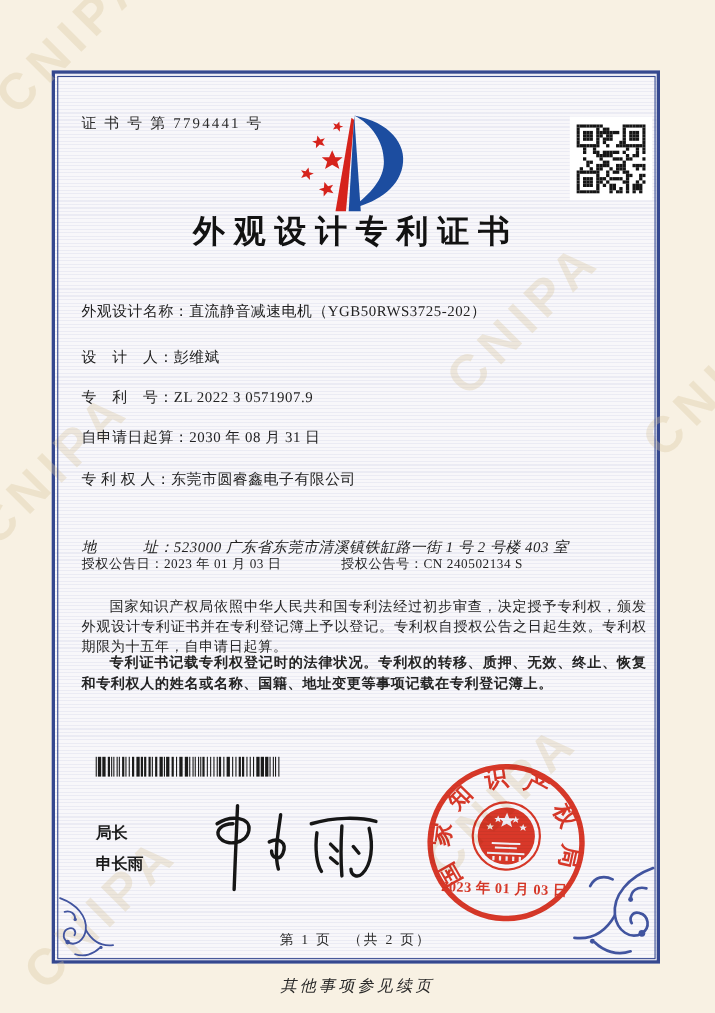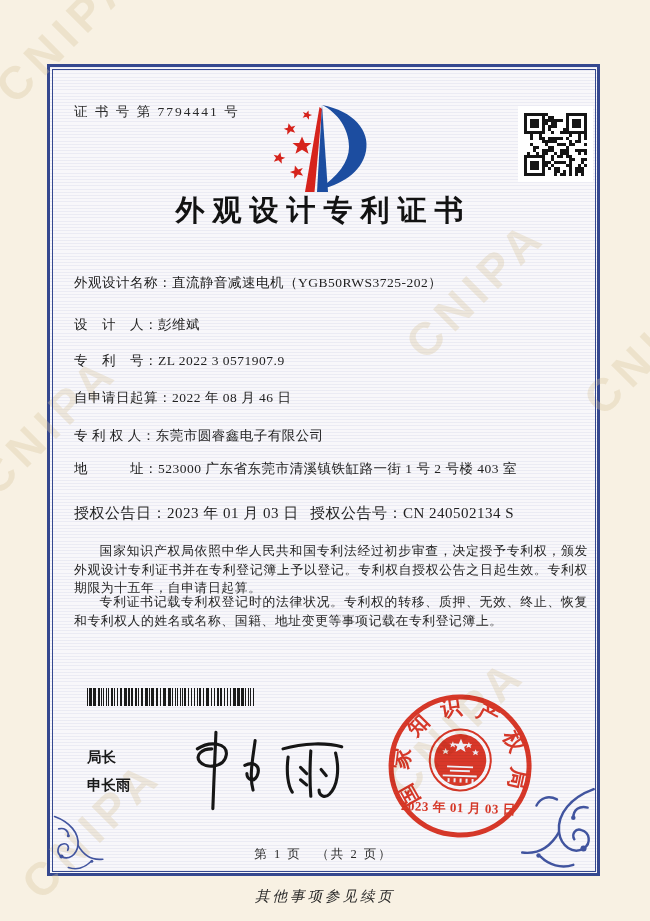--- a/index.html
+++ b/index.html
@@ -44,26 +44,26 @@
   .cert-no{left:24px;top:36px;font-size:13.5px;letter-spacing:2px;color:#2b2b2b;}
   .qr{left:468px;top:39px;width:75px;height:76px;background:#fff;
       display:flex;align-items:center;justify-content:center;}
   .logo{left:200px;top:32px;width:152px;height:94px;}
   .title{left:0;right:0;top:124px;text-align:center;
          font-size:29px;font-weight:700;letter-spacing:8px;color:#121212;}
   .frow{left:24px;font-size:13.5px;letter-spacing:.5px;white-space:nowrap;color:#222;}
   .frow .lab{color:#222;text-align:right;}
   .frow .val{color:#222;text-align:right;}
   .f0{top:207px;} .f1{top:249px;font-family:Liberation Serif, serif;} .f2{top:285px;}
-  .f3{top:322px;} .f4{top:360px;} .f5{top:393px;}
-  .grant{top:437px;left:24px;width:514px;font-size:15px;letter-spacing:.5px;white-space:nowrap;}
+  .f3{top:322px;} .f4{top:360px;} .f5{top:422px;font-style:italic;}
+  .grant{top:437px;left:24px;width:514px;font-size:12px;letter-spacing:.5px;white-space:nowrap;}
   .grant .gno{position:absolute;left:236px;top:0;}
   .para{left:24px;width:514px;font-size:12.8px;line-height:18.5px;
         text-indent:2em;letter-spacing:.6px;color:#242424;text-align:justify;}
-  .p1{top:475px;} .p2{top:526px;}
+  .p1{top:475px;} .p2{top:526px;font-weight:bold;}
   .barcode{left:37px;top:621px;width:170px;height:18px;display:flex;align-items:stretch;}
   .officer-title{left:37px;top:681px;font-size:14.5px;font-weight:600;
         font-family:"Liberation Sans","DejaVu Sans",sans-serif;color:#1a1a1a;}
   .officer-name{left:37px;top:709px;font-size:14.5px;font-weight:600;
         font-family:"Liberation Sans","DejaVu Sans",sans-serif;color:#1a1a1a;}
   .signature{left:135px;top:658px;width:165px;height:90px;}
   .seal{left:335px;top:623px;width:150px;height:156px;mix-blend-mode:multiply;opacity:.93;
         transform:rotate(2deg);}
   .page-indicator{left:0;right:0;top:779px;text-align:center;
         font-size:12.5px;letter-spacing:2px;color:#2b2b2b;}
@@ -336,21 +336,21 @@
   <div class="frow f0">
     <span class="lab">外观设计名称：</span><span class="val">直流静音减速电机（YGB50RWS3725-202）</span>
   </div>
   <div class="frow f1">
     <span class="lab">设　计　人：</span><span class="val">彭维斌</span>
   </div>
   <div class="frow f2">
     <span class="lab">专　利　号：</span><span class="val">ZL 2022 3 0571907.9</span>
   </div>
   <div class="frow f3">
-    <span class="lab">自申请日起算：</span><span class="val">2022 年 08 月 46 日</span>
+    <span class="lab">自申请日起算：</span><span class="val">2030 年 08 月 31 日</span>
   </div>
   <div class="frow f4">
     <span class="lab">专 利 权 人：</span><span class="val">东莞市圆睿鑫电子有限公司</span>
   </div>
   <div class="frow f5">
     <span class="lab">地　　　址：</span><span class="val">523000 广东省东莞市清溪镇铁缸路一街 1 号 2 号楼 403 室</span>
   </div>
 
   <div class="grant">
     <span>授权公告日：</span><span>2023 年 01 月 03 日</span>

